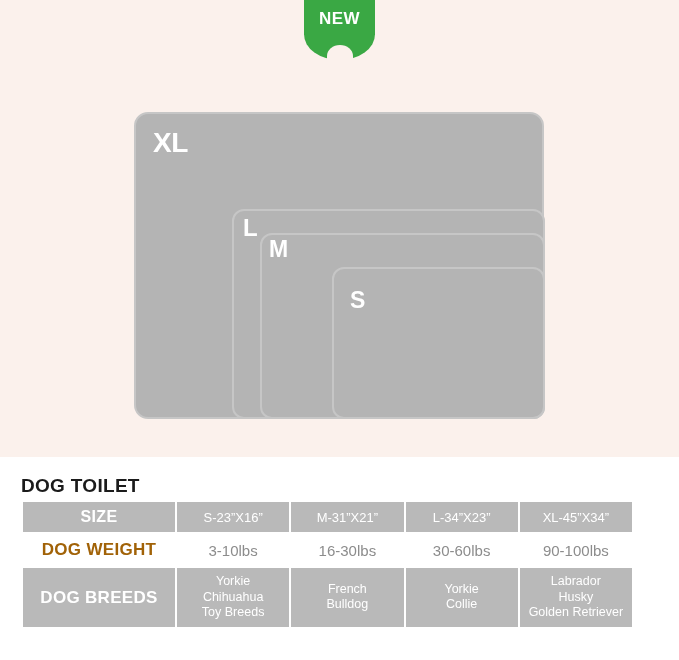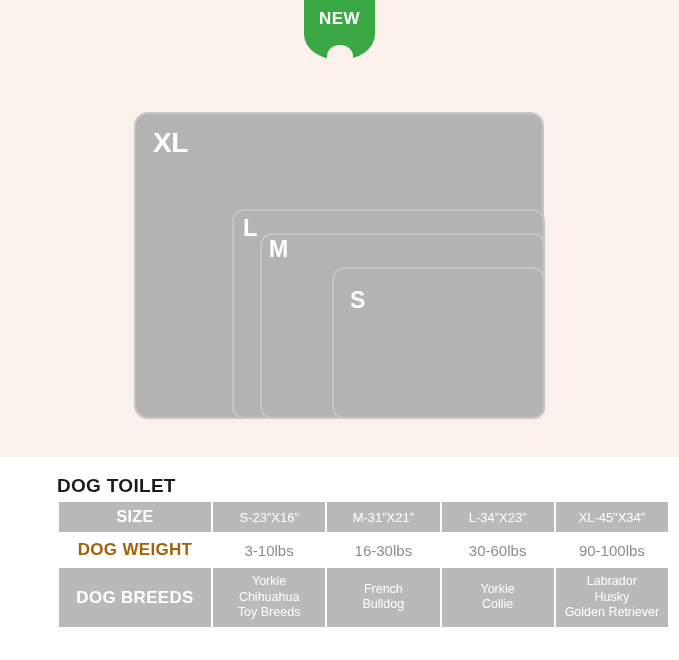--- a/index.html
+++ b/index.html
@@ -109,23 +109,22 @@
     line-height: 1;
   }
   .lbl-xl { left: 153px; top: 129px; font-size: 28px; letter-spacing: -0.5px; }
   .lbl-l  { left: 243px; top: 216px; font-size: 24px; }
   .lbl-m  { left: 269px; top: 238px; font-size: 23px; }
   .lbl-s  { left: 350px; top: 289px; font-size: 23px; }
 
   
   .info {
     position: relative;
-    padding: 18px 33px 0 33px;
+    padding: 18px 33px 0 21px;
     box-sizing: border-box;
-    margin-left: 24px;
   }
   .title {
     font-size: 19px;
     font-weight: bold;
     color: #1b1b1b;
     letter-spacing: 0.3px;
     margin: 0 0 3px 0;
   }
   .subtitle {
     font-size: 15px;

